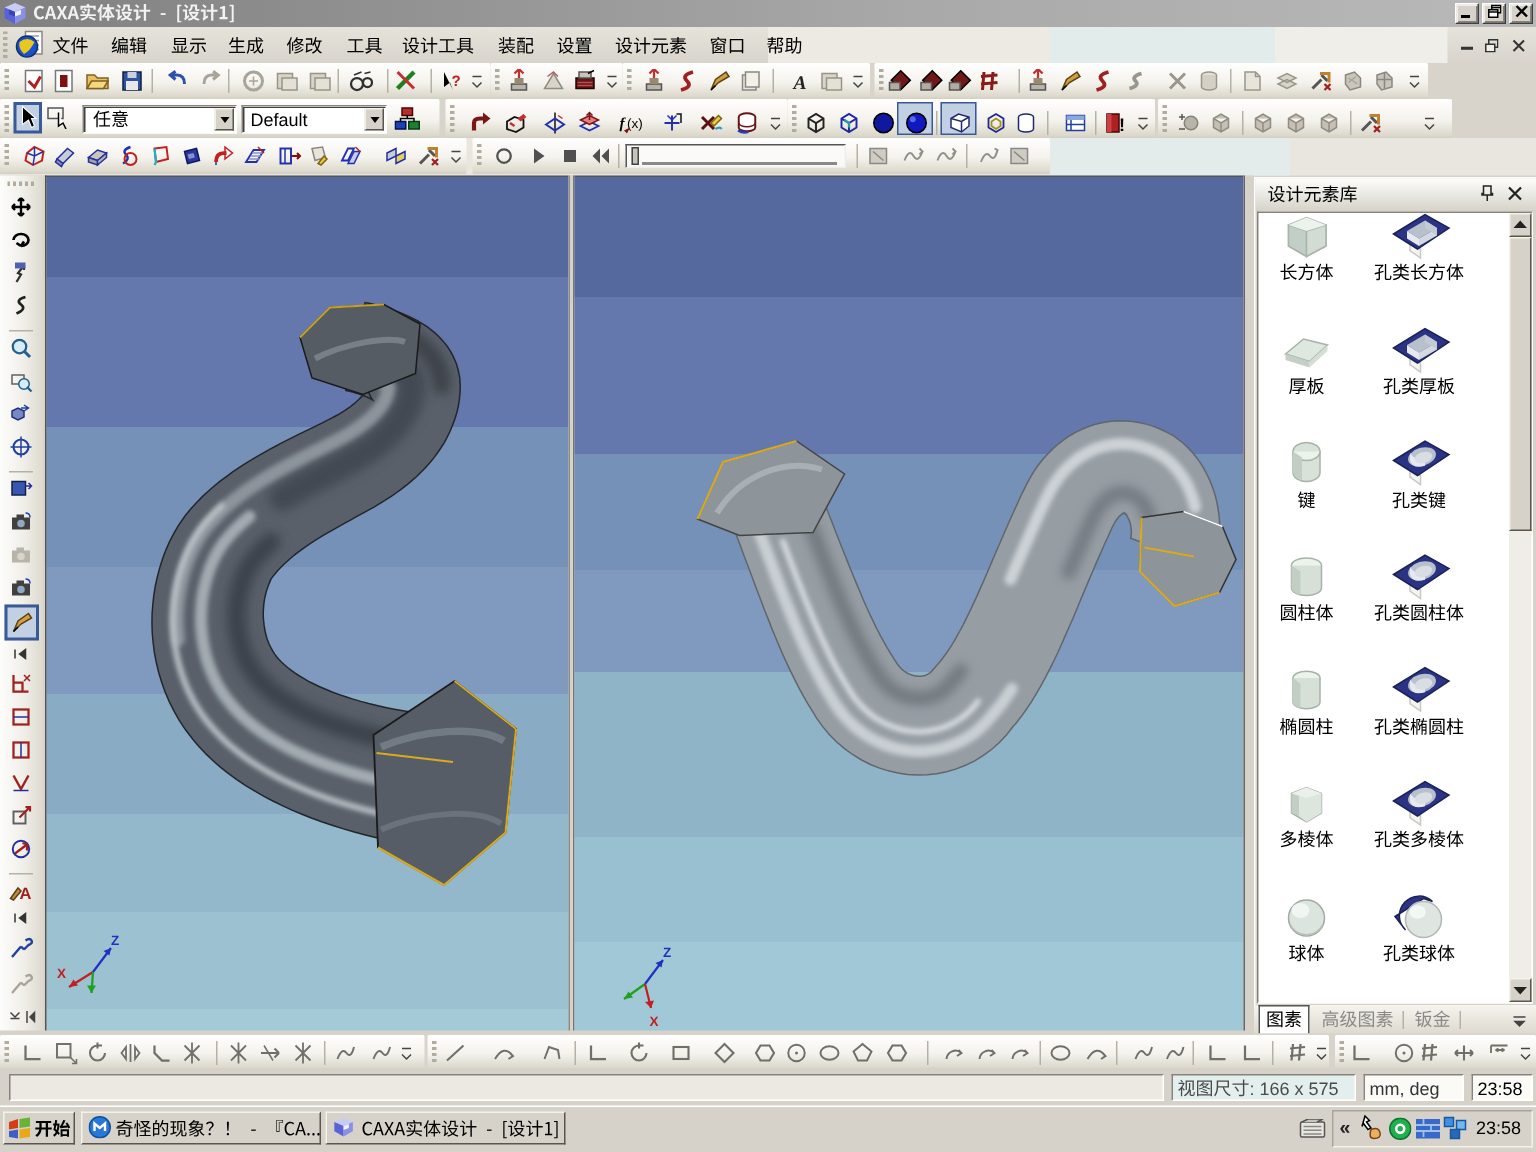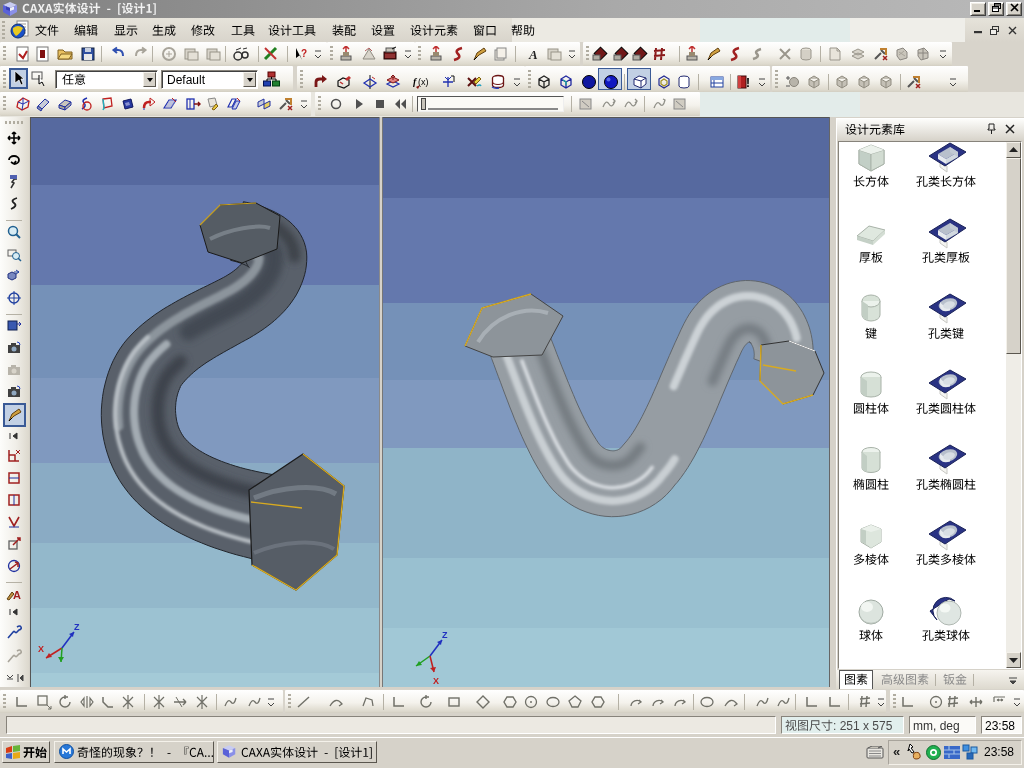--- a/index.html
+++ b/index.html
@@ -1139,21 +1139,21 @@
 <div style="position:absolute;left:6px;top:716px;width:770px;height:18px;background:#ece9e2;border:1px solid;border-color:#87837b #fff #fff #87837b"></div>
 <div style="position:absolute;left:781px;top:716px;width:123px;height:18px;background:#e2efed;border:1px solid;border-color:#87837b #fff #fff #87837b"></div>
 <svg style="position:absolute;left:785px;top:717.3px;overflow:visible" width="48" height="17" viewBox="0 0 4000 1400">
     <g fill="#4a4a4a" transform="translate(0,1060) scale(1,-1)">
       <use href="#g56" x="0"></use>
       <use href="#g51" x="1000"></use>
       <use href="#g57" x="2000"></use>
       <use href="#g58" x="3000"></use>
     </g>
   </svg>
-<div style="position:absolute;left:833px;top:719px;font:normal 12px 'Liberation Sans',sans-serif;color:#4a4a4a;white-space:nowrap">: 251 x 575</div>
+<div style="position:absolute;left:833px;top:719px;font:normal 12px 'Liberation Sans',sans-serif;color:#4a4a4a;white-space:nowrap">: 166 x 575</div>
 <div style="position:absolute;left:909px;top:716px;width:67px;height:18px;background:#fbfaf7;border:1px solid;border-color:#87837b #fff #fff #87837b"></div>
 <div style="position:absolute;left:913px;top:719px;font:normal 12px 'Liberation Sans',sans-serif;color:#333;white-space:nowrap">mm, deg</div>
 <div style="position:absolute;left:981px;top:716px;width:41px;height:18px;background:#fbfaf7;border:1px solid;border-color:#87837b #fff #fff #87837b"></div>
 <div style="position:absolute;left:985px;top:719px;font:normal 12px 'Liberation Sans',sans-serif;color:#000;white-space:nowrap">23:58</div>
 <div style="position:absolute;left:0;top:737px;width:1024px;height:31px;background:#d6d2c9;border-top:1px solid #fff"></div>
 <div style="position:absolute;left:2px;top:741px;width:48px;height:22px;background:#d6d2c9;border:1px solid;border-color:#f4f1ea #5a564e #5a564e #f4f1ea;box-shadow:1px 1px 0 #2a2archive"></div>
 <svg style="position:absolute;left:5px;top:744px" width="16" height="16" viewBox="0 0 16 16">
 <polygon points="1,4 7,2 7,8 1,9" fill="#d83c14"></polygon>
     <polygon points="8,2 15,1 15,7 8,8" fill="#68b438"></polygon>
 <polygon points="1,10 7,9 7,15 1,14" fill="#3c60c8"></polygon>

